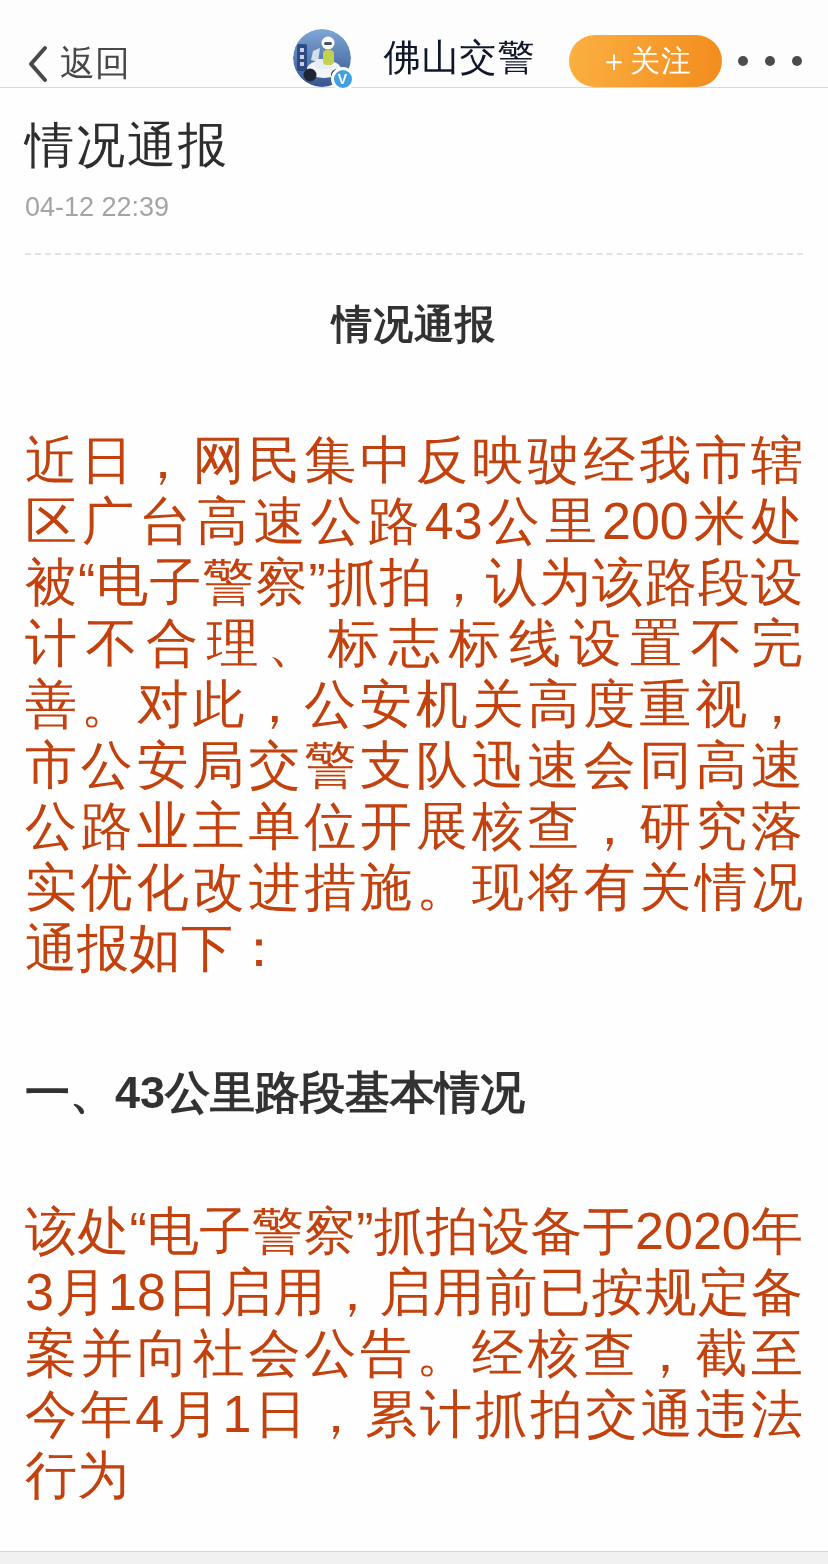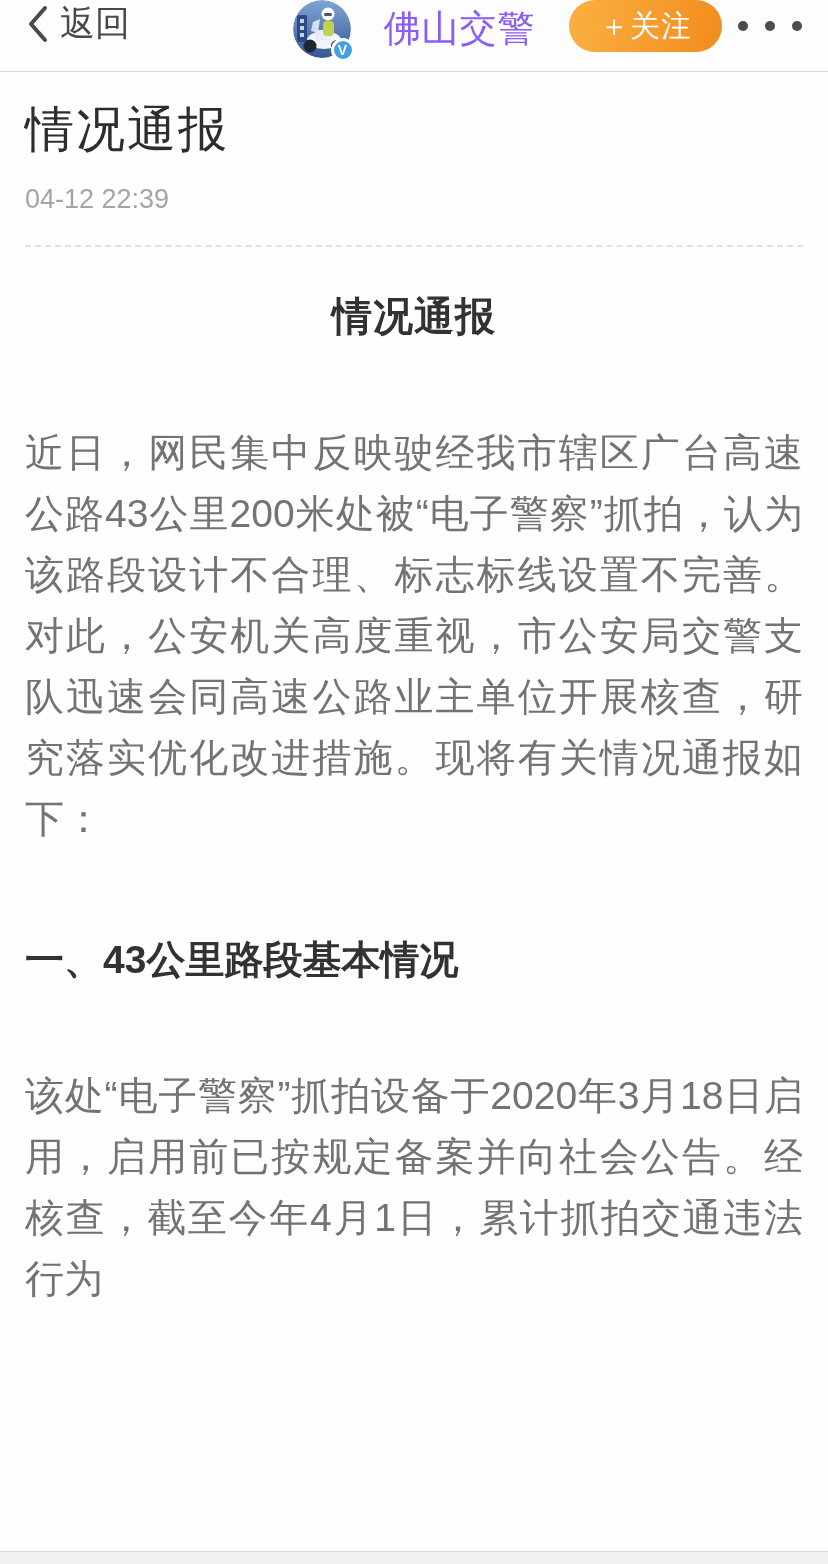--- a/index.html
+++ b/index.html
@@ -9,23 +9,23 @@
     height: 1564px;
     margin: 0 auto;
     position: relative;
     overflow: hidden;
     font-family: "Liberation Sans", "DejaVu Sans", sans-serif;
     background: #fefefe;
   }
 
   
   .navbar {
-    height: 72px;
-    display: flex;
-    align-items: flex-start;
+    height: 88px;
+    display: flex;
+    align-items: flex-end;
     justify-content: space-between;
     padding: 0 26px;
     background: #fdfdfd;
     border-bottom: 1px solid #d9d9d9;
   }
   .nav-side { flex: 1; display: flex; align-items: center; }
   .nav-side.right { justify-content: flex-end; gap: 16px; }
   .back-btn {
     display: flex;
     align-items: center;
@@ -54,21 +54,21 @@
     color: #ffffff;
     font-size: 14px;
     font-weight: bold;
     display: flex;
     align-items: center;
     justify-content: center;
     line-height: 1;
   }
   .account-name {
     font-size: 37px;
-    color: #8b5cf6;
+    color: #0f172a;
     font-weight: 500;
     letter-spacing: 1px;
     margin-left: 17px;
   }
   .follow-btn {
     height: 52px;
     padding: 0 30px;
     border: none;
     border-radius: 27px;
     background: linear-gradient(100deg, #fbb042 0%, #f28c1d 100%);
@@ -92,50 +92,50 @@
   .content { padding: 0 25px; }
   .page-title {
     margin-top: 28px;
     font-size: 49px;
     line-height: 58px;
     color: #2d2d2d;
     font-weight: 500;
     letter-spacing: 2px;
   }
   .meta {
-    margin-top: 26px;
+    margin-top: 18px;
     display: flex;
     gap: 30px;
     font-size: 27px;
     color: #a4a4a4;
   }
   .dashed-divider {
     margin-top: 30px;
     border-top: 2px dashed #e2e2e2;
     height: 0;
   }
   .article-heading {
     margin-top: 42px;
     text-align: center;
     font-size: 40px;
     font-weight: 700;
     color: #323232;
     letter-spacing: 1px;
   }
   .para {
     margin-top: 78px;
-    font-size: 39px;
+    font-size: 52px;
     line-height: 61px;
-    color: #737373;
+    color: #c2410c;
     text-align: justify;
     text-justify: inter-ideograph;
   }
   .section-heading {
     margin-top: 84px;
-    font-size: 39px;
+    font-size: 45px;
     font-weight: 700;
     color: #323232;
   }
 
   
   .bottom-strip {
     position: absolute;
     left: 0; right: 0; bottom: 0;
     height: 13px;
     background: #f0f0f0;

